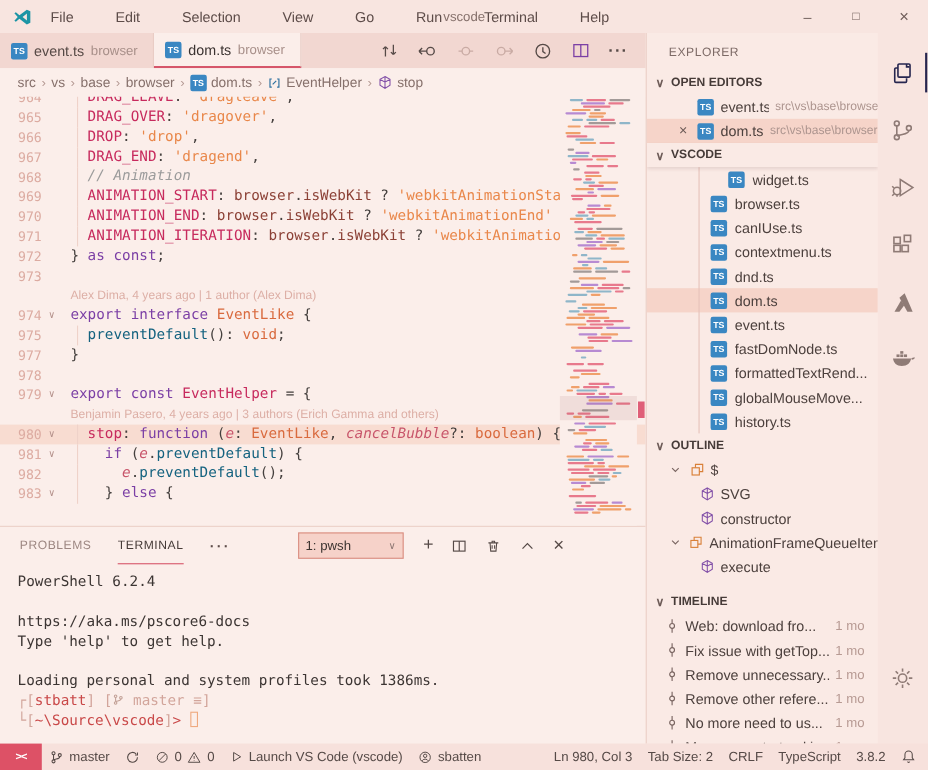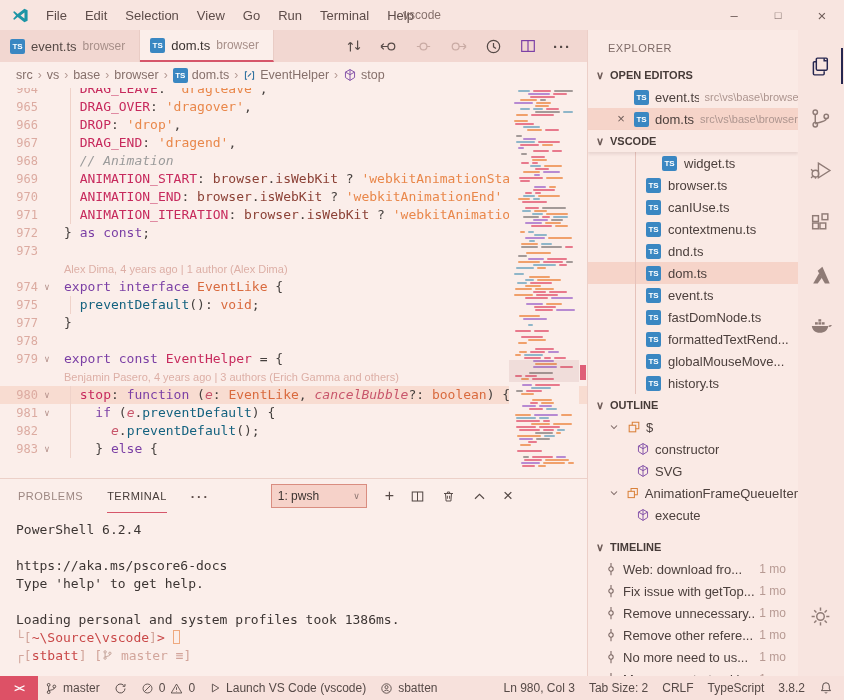--- a/index.html
+++ b/index.html
@@ -109,21 +109,21 @@
 </style>
 </head>
 <body>
 
 <div class="titlebar">
   <span class="logo">
     <svg width="17" height="17" viewBox="0 0 24 24">
         <path fill="#1d95a5" d="M17.5 2.5L22 4.7v14.6l-4.5 2.2L8 14.2l-4.6 3.9-1.9-1.2 4.3-4.9-4.3-4.9 1.9-1.2L8 9.8l9.5-7.3zM17.6 7.6L12 12l5.6 4.4V7.6z"></path>
       </svg>
   </span>
-  <div class="menus" id="menus" style="display:flex;">
+  <div class="menus" id="menus" style="display:flex;gap:20px;">
       <div class="menu">File</div>
       <div class="menu">Edit</div>
       <div class="menu">Selection</div>
       <div class="menu">View</div>
       <div class="menu">Go</div>
       <div class="menu">Run</div>
       <div class="menu">Terminal</div>
       <div class="menu">Help</div>
     </div>
   <div class="wtitle">vscode</div>
@@ -474,27 +474,27 @@
           </span>
         <span class="picon" style="font-size:17px;">×</span>
       </div>
       <div class="term" id="term">
           <div class="tline"><span class="tm-t">PowerShell 6.2.4</span></div>
           <div class="tline">&nbsp;</div>
           <div class="tline"><span class="tm-t">https://aka.ms/pscore6-docs</span></div>
           <div class="tline"><span class="tm-t">Type 'help' to get help.</span></div>
           <div class="tline">&nbsp;</div>
           <div class="tline"><span class="tm-t">Loading personal and system profiles took 1386ms.</span></div>
-          <div class="tline"><span class="tm-dim">└[</span><span class="tm-red">~\Source\vscode</span><span class="tm-dim">]</span><span class="tm-red">&gt;</span><span class="tm-t"> </span><span class="tm-cursor"></span></div>
           <div class="tline"><span class="tm-dim">┌[</span><span class="tm-red">stbatt</span><span class="tm-dim">] [</span><svg width="11" height="12" viewBox="0 0 16 16" fill="none" stroke="#c2a096" stroke-width="1.4" style="display:inline-block;vertical-align:-1px;">
               <circle cx="4.5" cy="3.5" r="1.7"></circle>
               <circle cx="4.5" cy="12.5" r="1.7"></circle>
               <circle cx="11.5" cy="5.5" r="1.7"></circle>
               <path d="M4.5 5.2v5.6M11.5 7.2c0 2.6-4 2.3-7 3.6"></path>
             </svg><span class="tm-dim"> master ≡]</span></div>
+          <div class="tline"><span class="tm-dim">└[</span><span class="tm-red">~\Source\vscode</span><span class="tm-dim">]</span><span class="tm-red">&gt;</span><span class="tm-t"> </span><span class="tm-cursor"></span></div>
         </div>
     </div>
   </div>
 
   <div class="sidebar">
     <div class="sb-title">EXPLORER</div>
 
     <div class="sec-head">
       <span class="twisty">∨</span>
       <span>OPEN EDITORS</span>
@@ -579,27 +579,27 @@
           <svg width="14" height="14" viewBox="0 0 16 16" fill="none" stroke="#d98038" stroke-width="1.2">
             <rect x="2.5" y="6" width="7.5" height="7.5"></rect>
             <path d="M6 6V2.5h7.5V10h-3.5"></path>
           </svg>
           <span class="rowname">$</span>
         </div>
         <div class="out-row" style="padding-left: 48px;">
           <svg width="14" height="14" viewBox="0 0 16 16" fill="none" stroke="#8250a8" stroke-width="1.1">
             <path d="M8 1.8l5.2 2.9v6.2L8 14.2l-5.2-3.3V4.7zM8 1.8v5.8M2.8 4.7L8 7.6l5.2-2.9M8 14.2V7.6"></path>
           </svg>
-          <span class="rowname">constructor</span>
+          <span class="rowname">SVG</span>
         </div>
         <div class="out-row" style="padding-left: 48px;">
           <svg width="14" height="14" viewBox="0 0 16 16" fill="none" stroke="#8250a8" stroke-width="1.1">
             <path d="M8 1.8l5.2 2.9v6.2L8 14.2l-5.2-3.3V4.7zM8 1.8v5.8M2.8 4.7L8 7.6l5.2-2.9M8 14.2V7.6"></path>
           </svg>
-          <span class="rowname">SVG</span>
+          <span class="rowname">constructor</span>
         </div>
         <div class="out-row" style="padding-left: 18px;">
           <span class="twisty">
             <svg width="12" height="12" viewBox="0 0 16 16" fill="none" stroke="#7a6662" stroke-width="1.4">
               <path d="M4 6l4 4 4-4"></path>
             </svg>
           </span>
           <svg width="14" height="14" viewBox="0 0 16 16" fill="none" stroke="#d98038" stroke-width="1.2">
             <rect x="2.5" y="6" width="7.5" height="7.5"></rect>
             <path d="M6 6V2.5h7.5V10h-3.5"></path>

